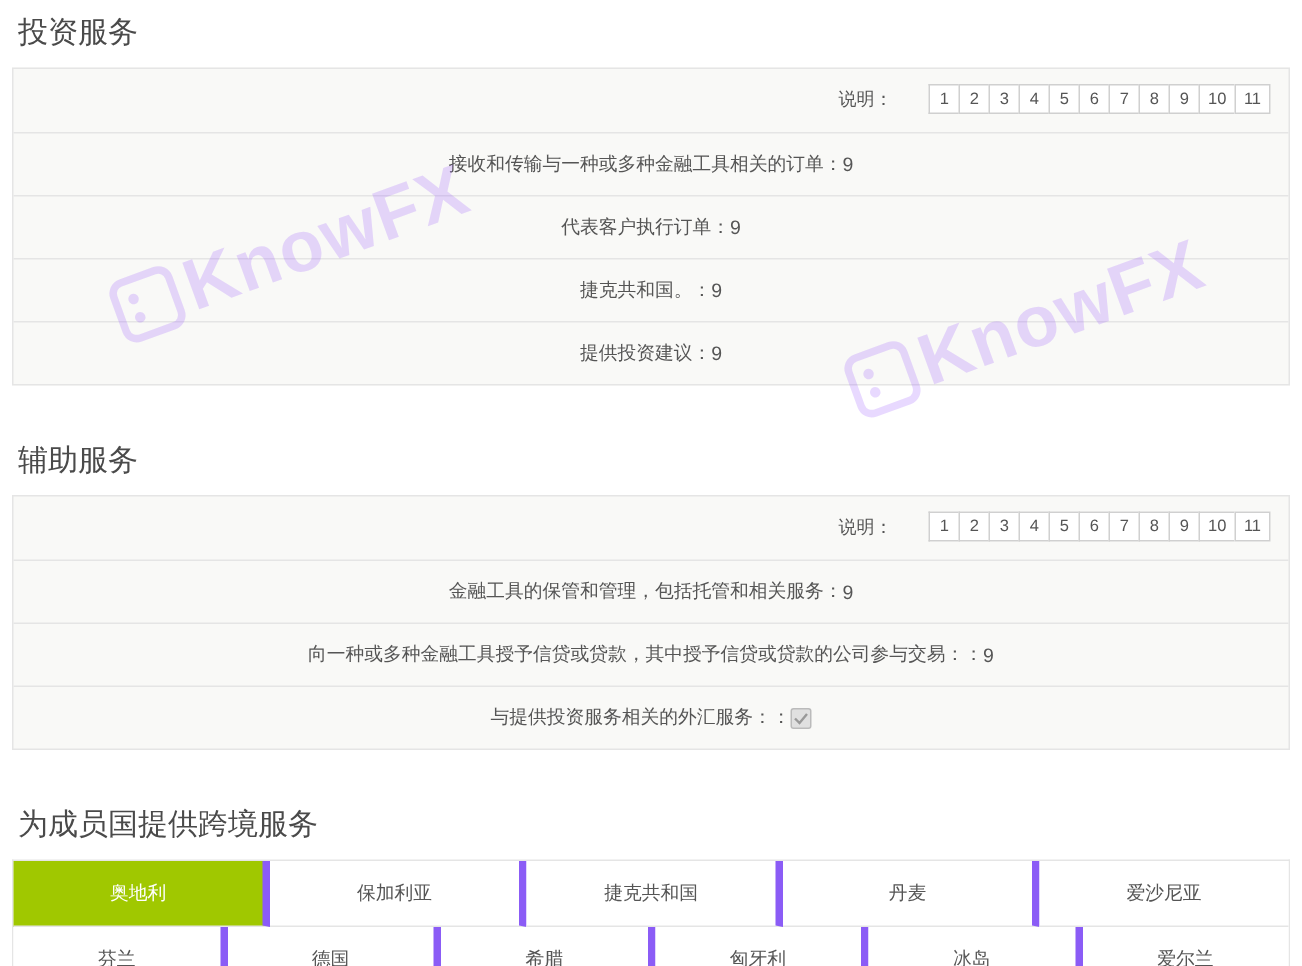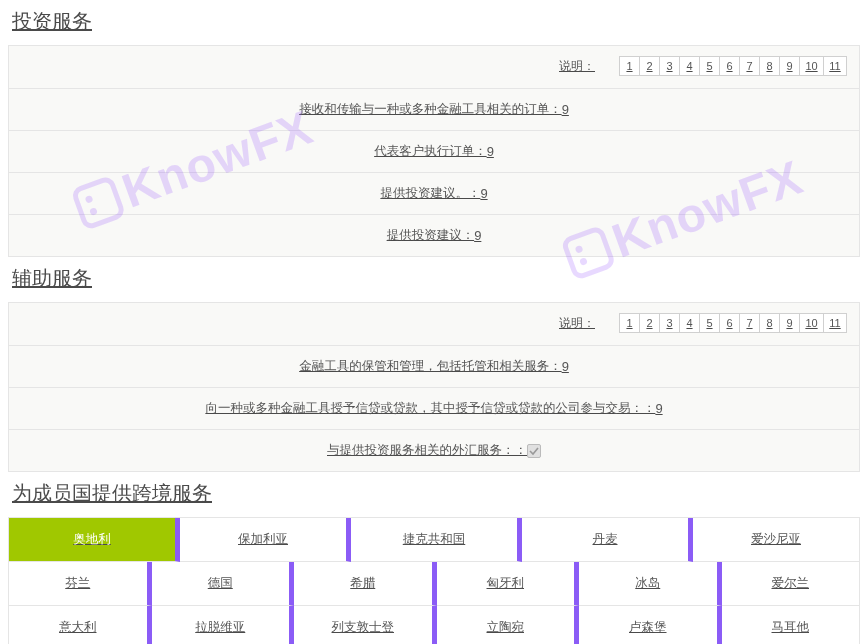--- a/index.html
+++ b/index.html
@@ -1,17 +1,17 @@
 <!DOCTYPE html>
 <html><head>
 <meta charset="utf-8">
 <style>
 * { margin: 0; padding: 0; box-sizing: border-box; }
 body { font-family: Arial, "Microsoft YaHei", sans-serif; background: #fff; width: 868px; position: relative; color: #4a4a4a; }
-.section { margin-bottom: 0; text-decoration: underline; }
+.section { margin-bottom: 28px; }
 .section-title { font-size: 20px; font-weight: normal; color: #4a4a4a; padding: 8px 12px 10px; }
 .panel { border: 1px solid #e5e5e5; background: #f9f9f7; margin: 0 8px; }
 .panel-header { display: flex; justify-content: flex-end; align-items: center; padding: 10px 12px 12px; gap: 20px; border-bottom: 1px solid #e5e5e5; }
 .legend-label { font-size: 12px; color: #555; margin-right: 4px; }
 .num-boxes { display: flex; }
 .num-box { width: 20px; height: 20px; border: 1px solid #d0d0d0; border-right: none; background: #fff; display: flex; align-items: center; justify-content: center; font-size: 11px; color: #555; }
 .num-box:last-child { border-right: 1px solid #d0d0d0; }
 .num-box.wide { width: 24px; }
 .row { display: flex; justify-content: center; align-items: center; padding: 12px 14px; border-bottom: 1px solid #e5e5e5; font-size: 12.5px; color: #555; }
 .row:last-child { border-bottom: none; }
@@ -70,21 +70,21 @@
     <div id="rows1">
         <div class="row">
           <span>接收和传输与一种或多种金融工具相关的订单：</span>
           <span class="row-val">9</span>
         </div>
         <div class="row">
           <span>代表客户执行订单：</span>
           <span class="row-val">9</span>
         </div>
         <div class="row">
-          <span>提供投资建议。：</span>
+          <span>捷克共和国。：</span>
           <span class="row-val">9</span>
         </div>
         <div class="row">
           <span>提供投资建议：</span>
           <span class="row-val">9</span>
         </div>
       </div>
   </div>
 </div>
 

